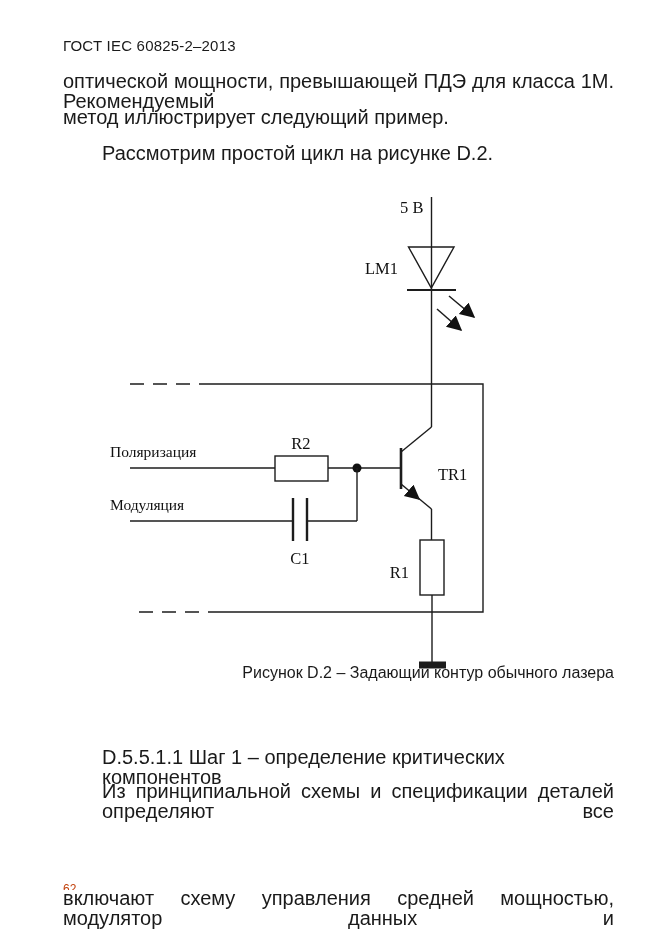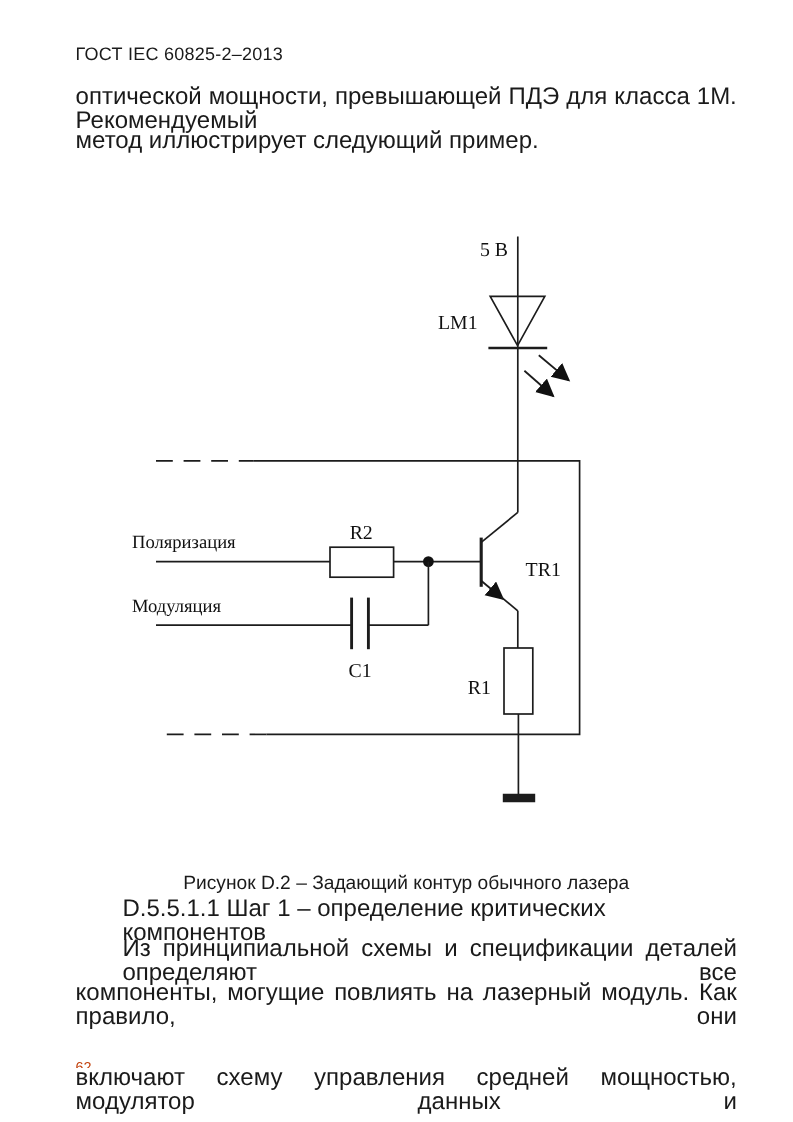--- a/index.html
+++ b/index.html
@@ -37,20 +37,21 @@
 </style>
 </head>
 <body>
 
 <div class="page">
 
   <div class="abs hdr">ГОСТ IEC 60825-2–2013</div>
 
   <div class="abs bline just" style="top:71px;">оптической мощности, превышающей ПДЭ для класса 1М. Рекомендуемый</div>
   <div class="abs bline" style="top:107px;">метод иллюстрирует следующий пример.</div>
+  <div class="abs bline ind" style="top:143px;">Рассмотрим простой цикл на рисунке D.2.</div>
 
   <svg class="abs" style="left:0;top:190px;" width="661" height="490" viewBox="0 0 661 490">
     <defs>
       <marker id="ah" markerWidth="11" markerHeight="11" refX="9" refY="5" orient="auto" markerUnits="strokeWidth">
         <path d="M0,0 L10,5 L0,10 Z" fill="#111"></path>
       </marker>
     </defs>
 
     <g stroke="#1c1c1c" stroke-width="1.4" fill="none">
 
@@ -102,22 +103,21 @@
     <text x="400" y="23" class="lbl16">5 В</text>
     <text x="398" y="84" text-anchor="end" class="lbl16">LM1</text>
     <text x="301" y="259" text-anchor="middle" class="lbl16">R2</text>
     <text x="300" y="374" text-anchor="middle" class="lbl16">C1</text>
     <text x="438" y="290" class="lbl16">TR1</text>
     <text x="409" y="388" text-anchor="end" class="lbl16">R1</text>
     <text x="110" y="267" class="lbl15">Поляризация</text>
     <text x="110" y="320" class="lbl15">Модуляция</text>
   </svg>
 
-  <div class="abs caption" style="top:728px;">Рисунок D.2 – Задающий контур обычного лазера</div>
+  <div class="abs caption" style="top:664px;text-align:right;">Рисунок D.2 – Задающий контур обычного лазера</div>
 
   <div class="abs bline ind" style="top:747px;">D.5.5.1.1 Шаг 1 – определение критических компонентов</div>
   <div class="abs bline ind just" style="top:781px;">Из принципиальной схемы и спецификации деталей определяют все</div>
-  <div class="abs bline just" style="top:817px;">компоненты, могущие повлиять на лазерный модуль. Как правило, они</div>
   <div class="abs bline just" style="top:888px;">включают схему управления средней мощностью, модулятор данных и</div>
 
   <div class="abs pgnum">62</div>
 
 </div>
 
 </body></html>

